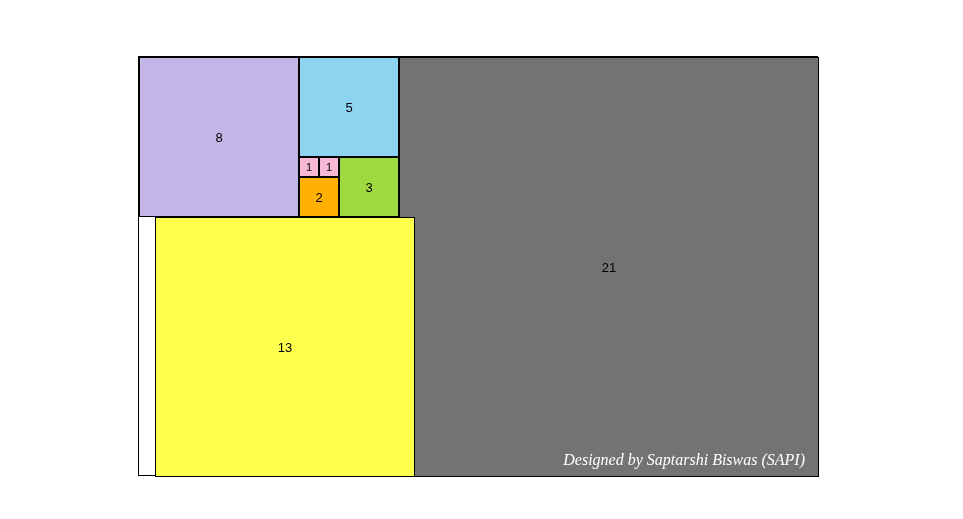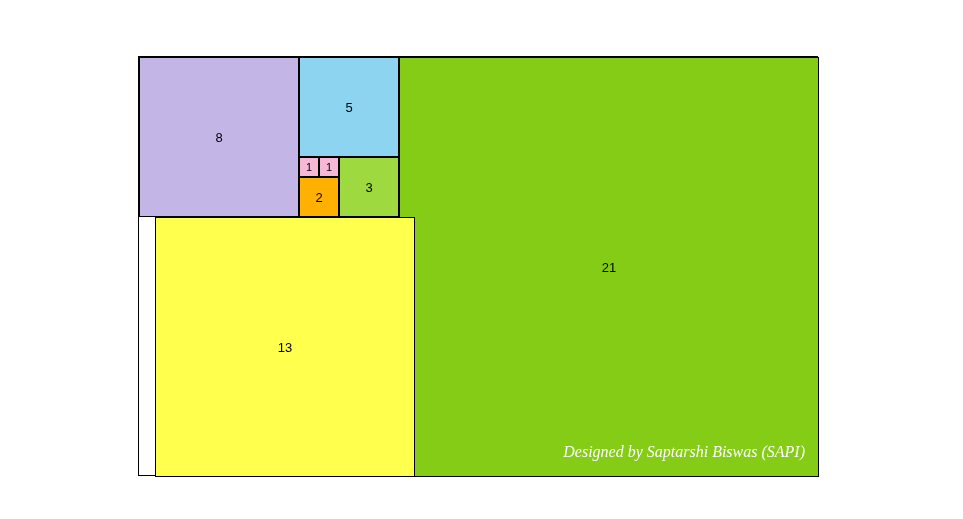--- a/index.html
+++ b/index.html
@@ -31,21 +31,21 @@
     color: #ffffff;
     font-style: italic;
     font-family: "Lucida Handwriting", "Brush Script MT", cursive;
     font-size: 16px;
   }
 </style>
 </head>
 <body>
 
 <div class="diagram" id="diagram" style="left: 138px; top: 56px; width: 680px; height: 420px;">
-  <div class="square" id="sq-s21" style="left: 260px; top: 0px; width: 420px; height: 420px; background: #84cc16;">
+  <div class="square" id="sq-s21" style="left: 260px; top: 0px; width: 420px; height: 420px; background: #737373;">
       <span>21</span>
     </div>
   <div class="square" id="sq-s13" style="left: 16px; top: 160px; width: 260px; height: 260px; background: rgb(255, 255, 77);">
       <span>13</span>
     </div>
   <div class="square" id="sq-s8" style="left: 0px; top: 0px; width: 160px; height: 160px; background: rgb(195, 182, 230);">
       <span>8</span>
     </div>
   <div class="square" id="sq-s5" style="left: 160px; top: 0px; width: 100px; height: 100px; background: rgb(140, 212, 240);">
       <span>5</span>
@@ -55,14 +55,14 @@
     </div>
   <div class="square" id="sq-s2" style="left: 160px; top: 120px; width: 40px; height: 40px; background: rgb(255, 176, 0);">
       <span>2</span>
     </div>
   <div class="square" id="sq-s1a" style="left: 160px; top: 100px; width: 20px; height: 20px; background: rgb(247, 184, 214); font-size: 11px;">
       <span>1</span>
     </div>
   <div class="square" id="sq-s1b" style="left: 180px; top: 100px; width: 20px; height: 20px; background: rgb(247, 184, 214); font-size: 11px;">
       <span>1</span>
     </div>
-  <div class="credit" id="credit" style="right: 12px; bottom: 14px; text-align: right;">Designed by Saptarshi Biswas (SAPI)</div>
+  <div class="credit" id="credit" style="right: 12px; bottom: 6px; text-align: right;">Designed by Saptarshi Biswas (SAPI)</div>
 </div>
 
 </body></html>

